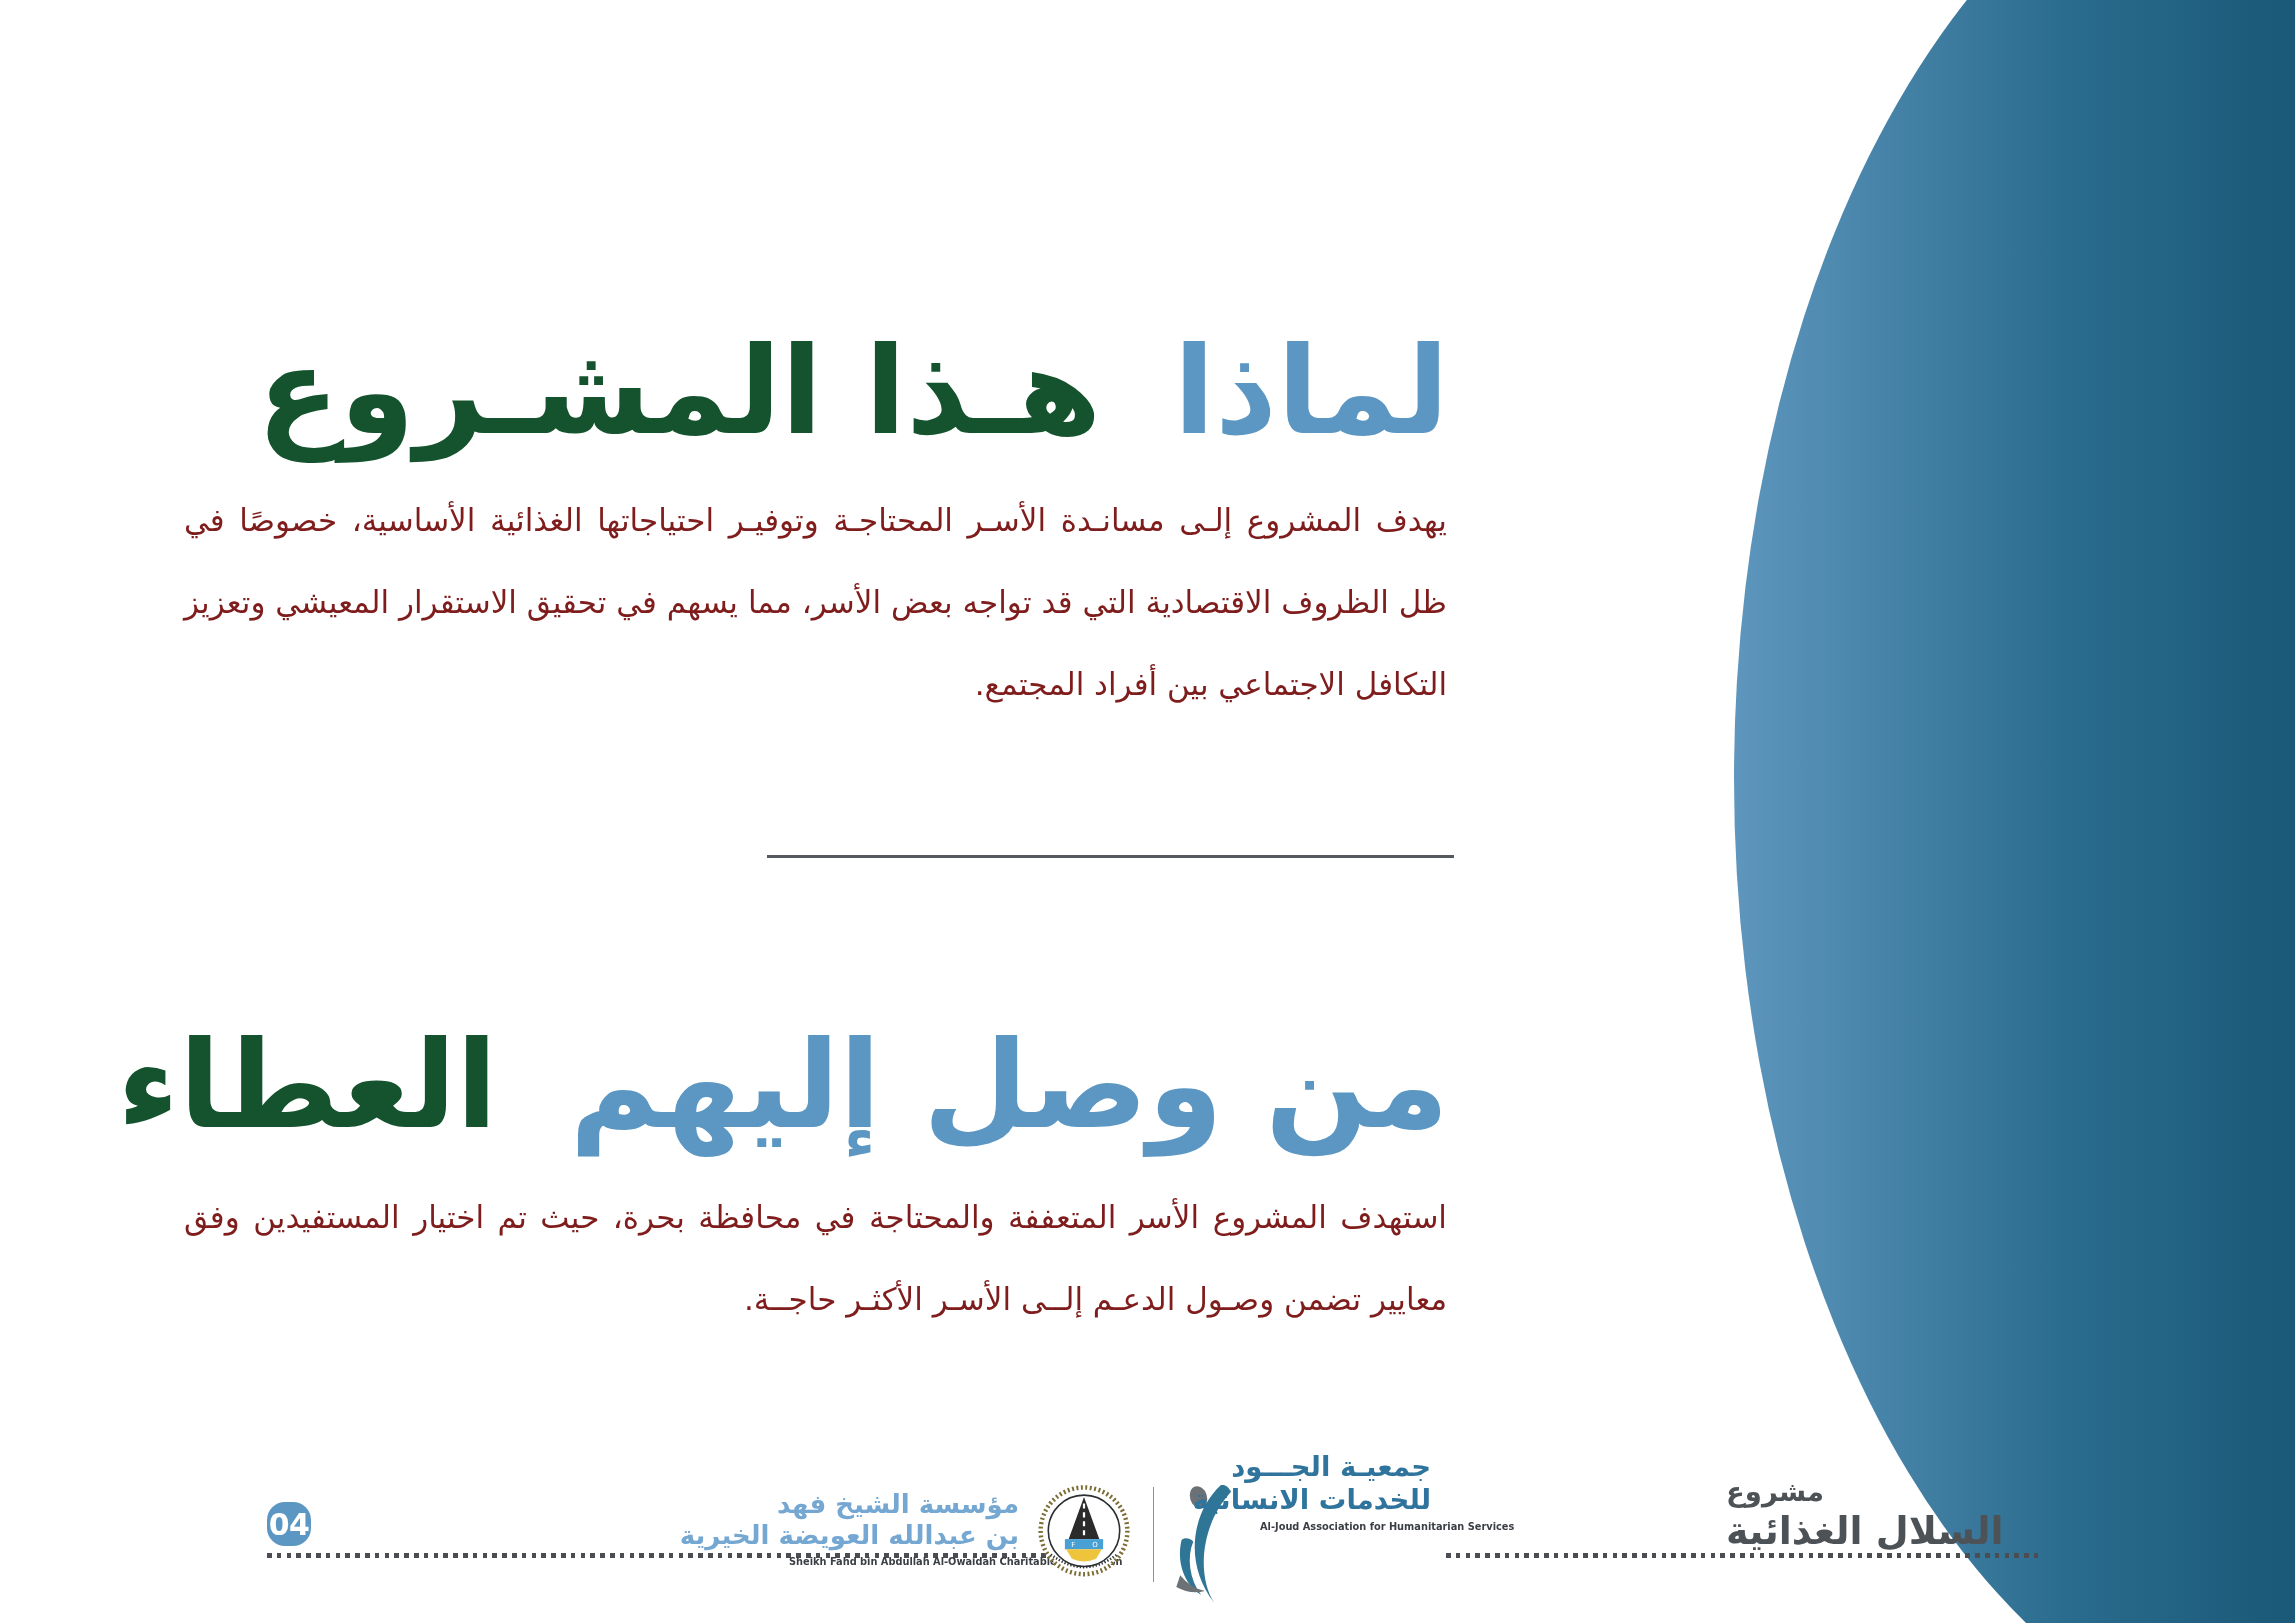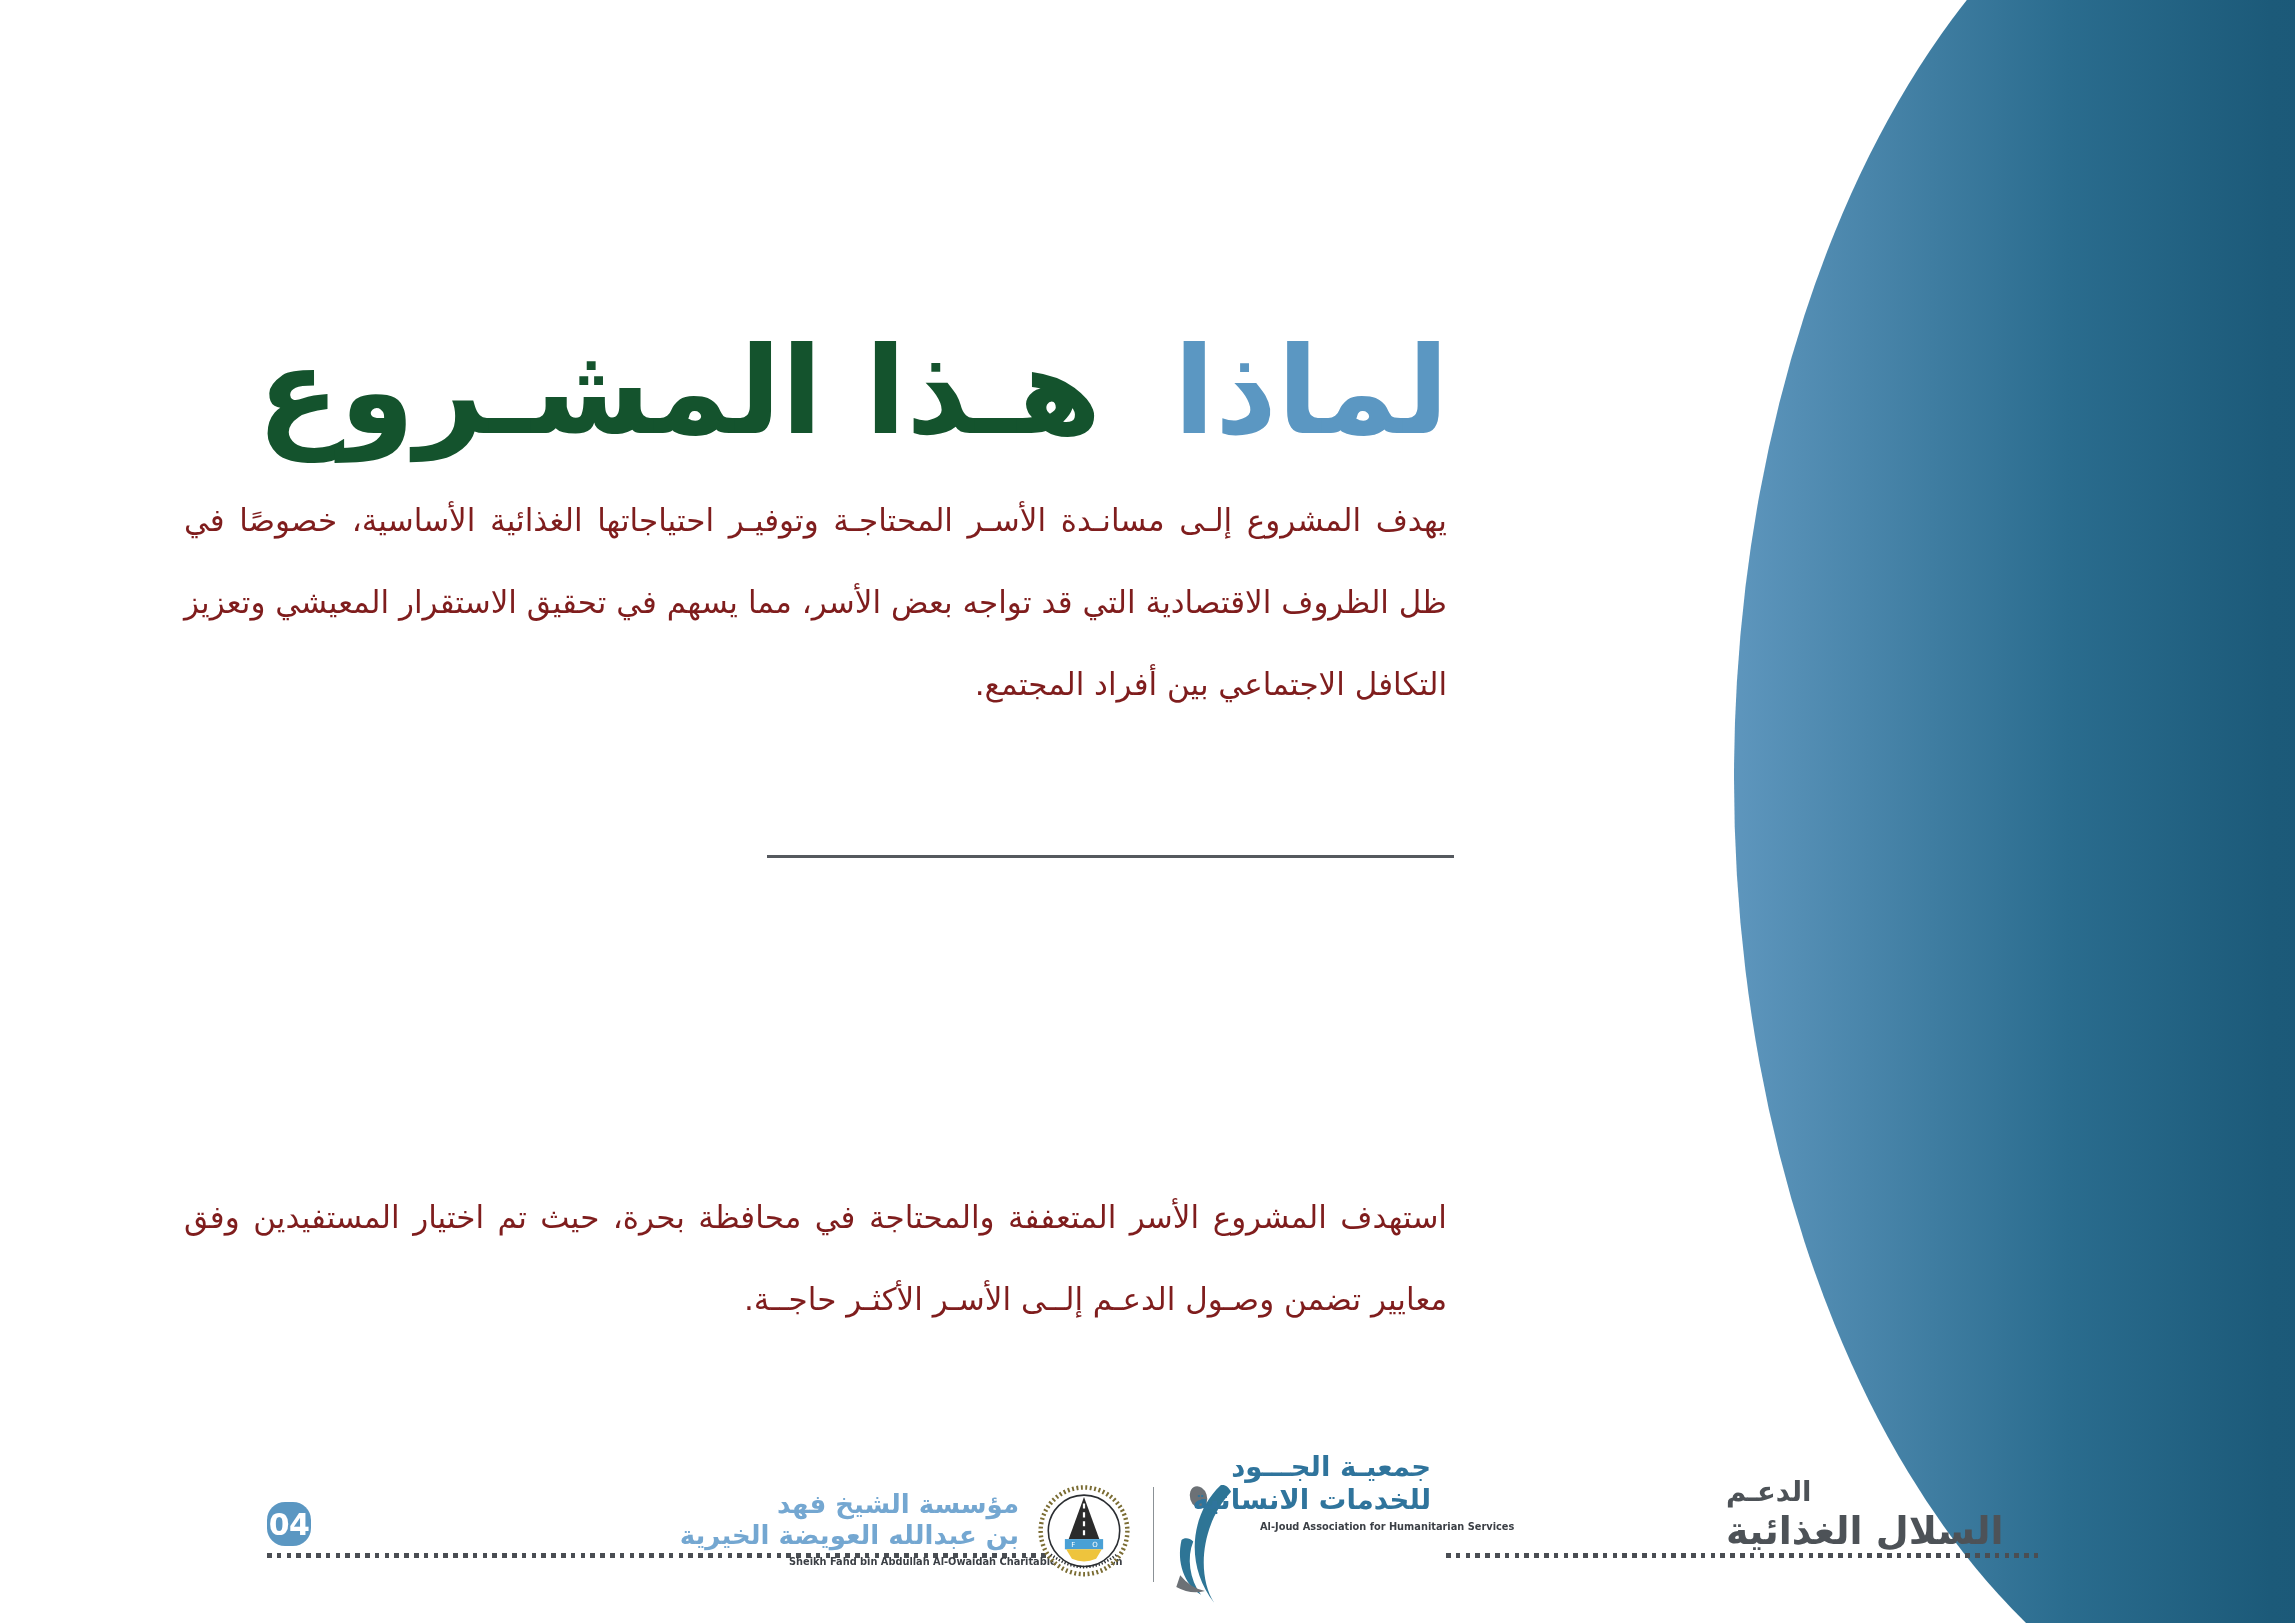--- a/index.html
+++ b/index.html
@@ -88,20 +88,24 @@
   <div class="bg-ellipse"></div>
 
   <h1 class="content-abs sec-title" style="top:222px;">
     <span class="t-word hl">لماذا</span>
     <span class="t-word dk">هـذا المشـروع</span>
   </h1>
   <p class="content-abs sec-body" style="top:448px;">يهدف المشروع إلـى مسانـدة الأسـر المحتاجـة وتوفيـر احتياجاتها الغذائية الأساسية، خصوصًا في ظل الظروف الاقتصادية التي قد تواجه بعض الأسر، مما يسهم في تحقيق الاستقرار المعيشي وتعزيز التكافل الاجتماعي بين أفراد المجتمع.</p>
 
   <div class="section-divider"></div>
 
+  <h1 class="content-abs sec-title" style="top:916px;">
+    <span class="t-word hl">من وصل إليهم</span>
+    <span class="t-word dk">العطاء</span>
+  </h1>
   <p class="content-abs sec-body" style="top:1145px;">استهدف المشروع الأسر المتعففة والمحتاجة في محافظة بحرة، حيث تم اختيار المستفيدين وفق معايير تضمن وصـول الدعـم إلــى الأسـر الأكثـر حاجــة.</p>
 
   <div class="page-badge">04</div>
   <div class="dotted seg-left"></div>
 
   <div class="foundation-text">
     <div class="ar">مؤسسة الشيخ فهد</div>
     <div class="ar">بن عبدالله العويضة الخيرية</div>
     <div class="en">Sheikh Fahd bin Abdullah Al-Owaidah Charitable Foundation</div>
   </div>
@@ -129,18 +133,18 @@
 
   <div class="joud-text">
     <div class="ar">جمعيـة الجـــود</div>
     <div class="ar">للخدمات الانسانية</div>
     <div class="en">Al-Joud Association for Humanitarian Services</div>
   </div>
 
   <div class="dotted seg-right"></div>
 
   <div class="project-block">
-    <div class="p1">الدعـم</div>
+    <div class="p1">مشروع</div>
     <div class="p2">السلال الغذائية</div>
   </div>
 
 </div>
 
 
 </body></html>

